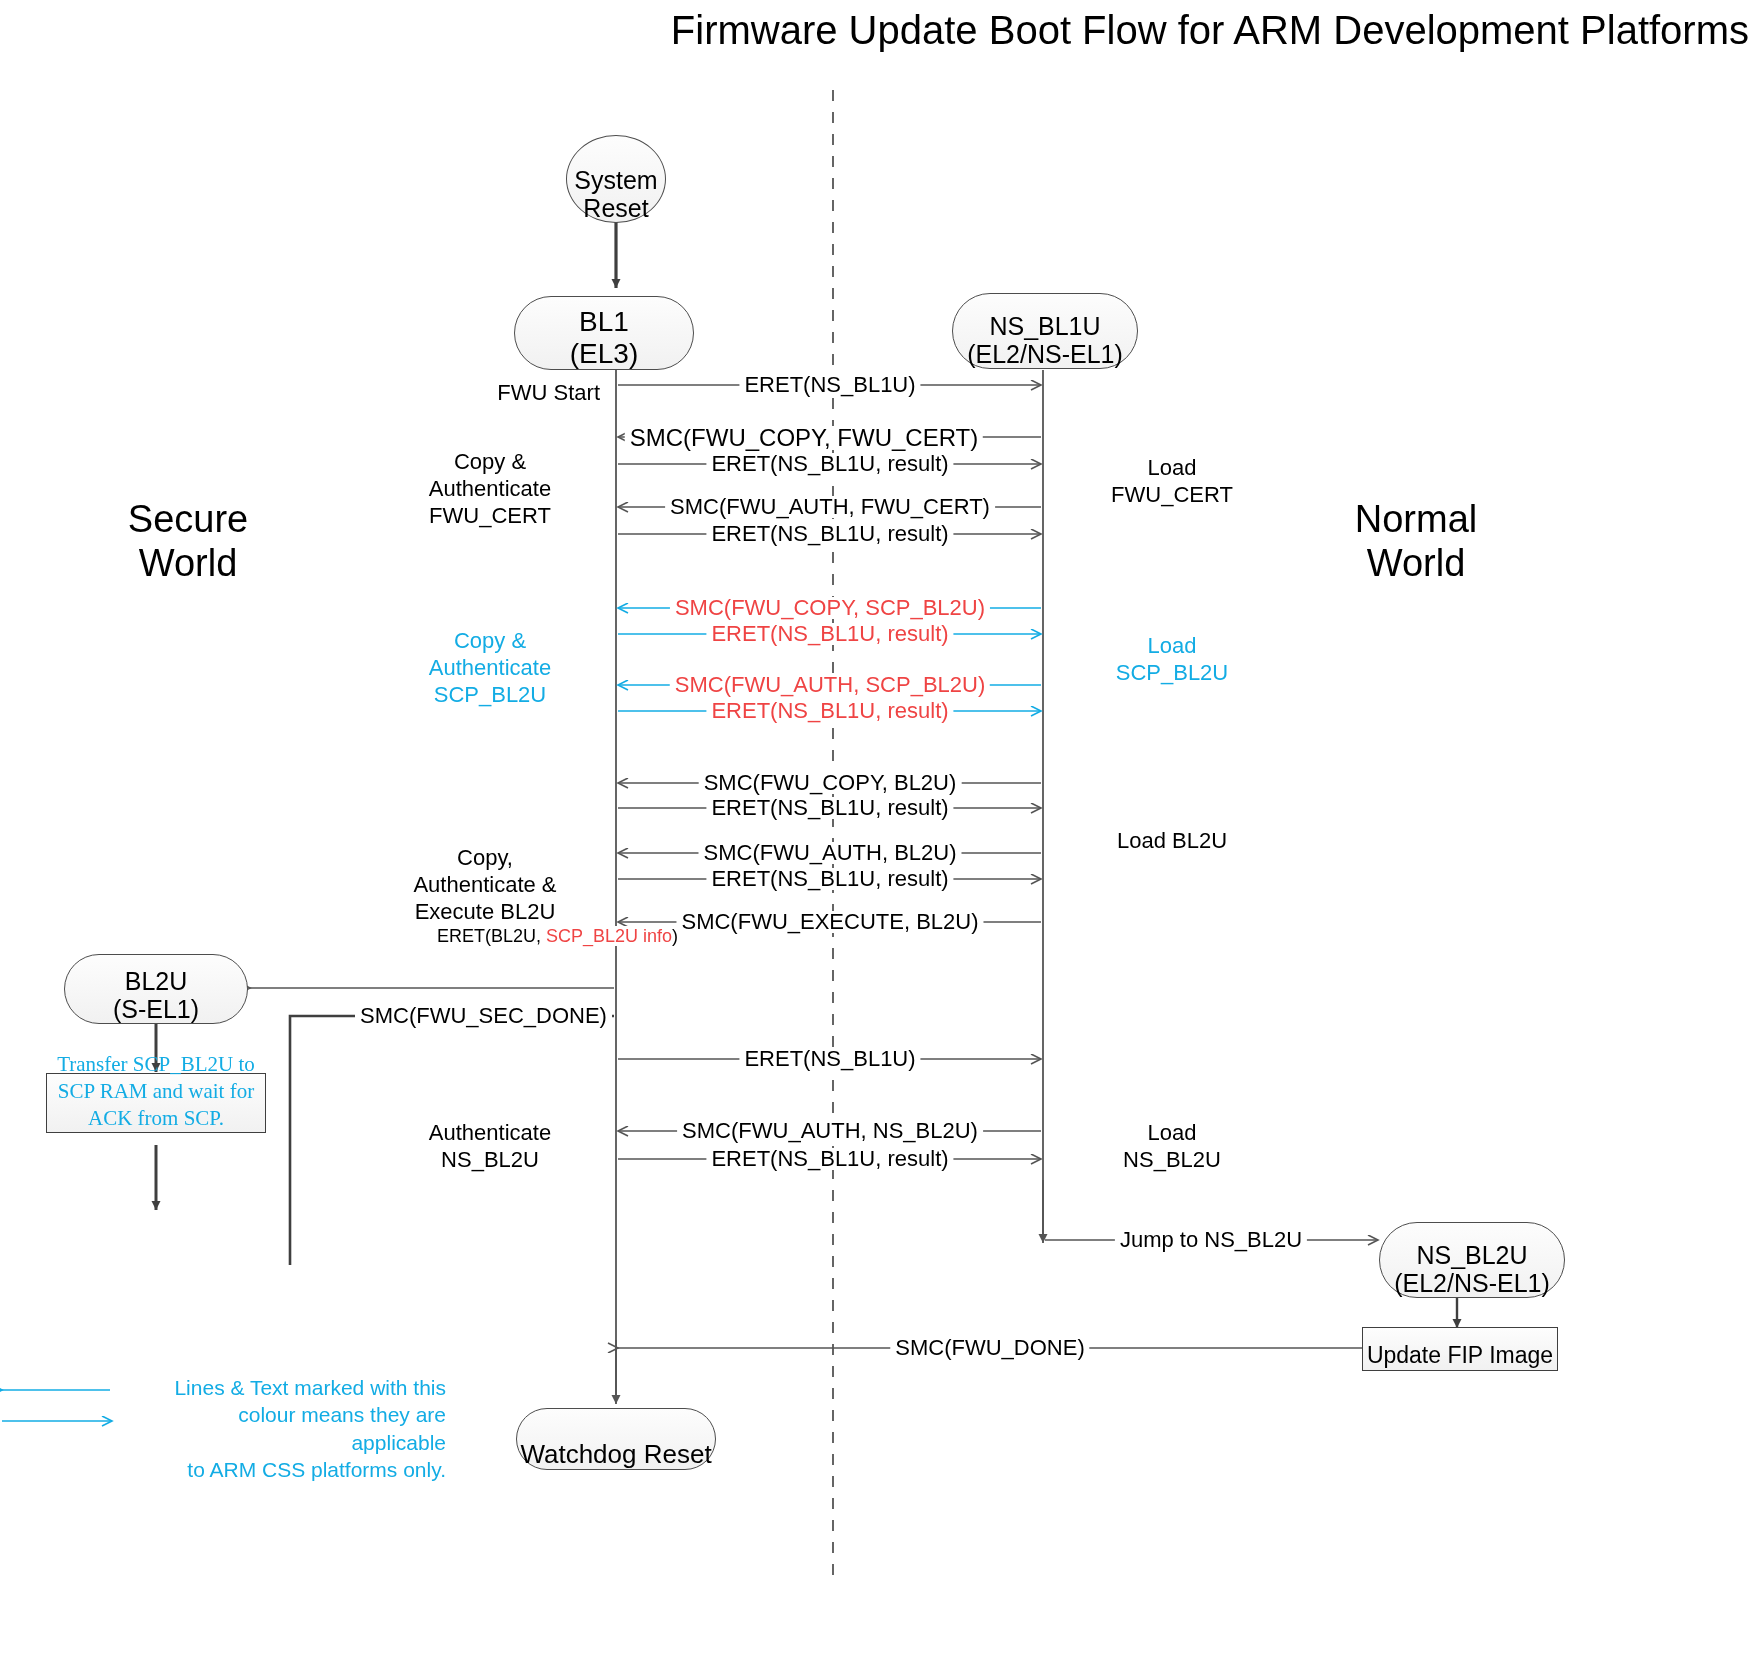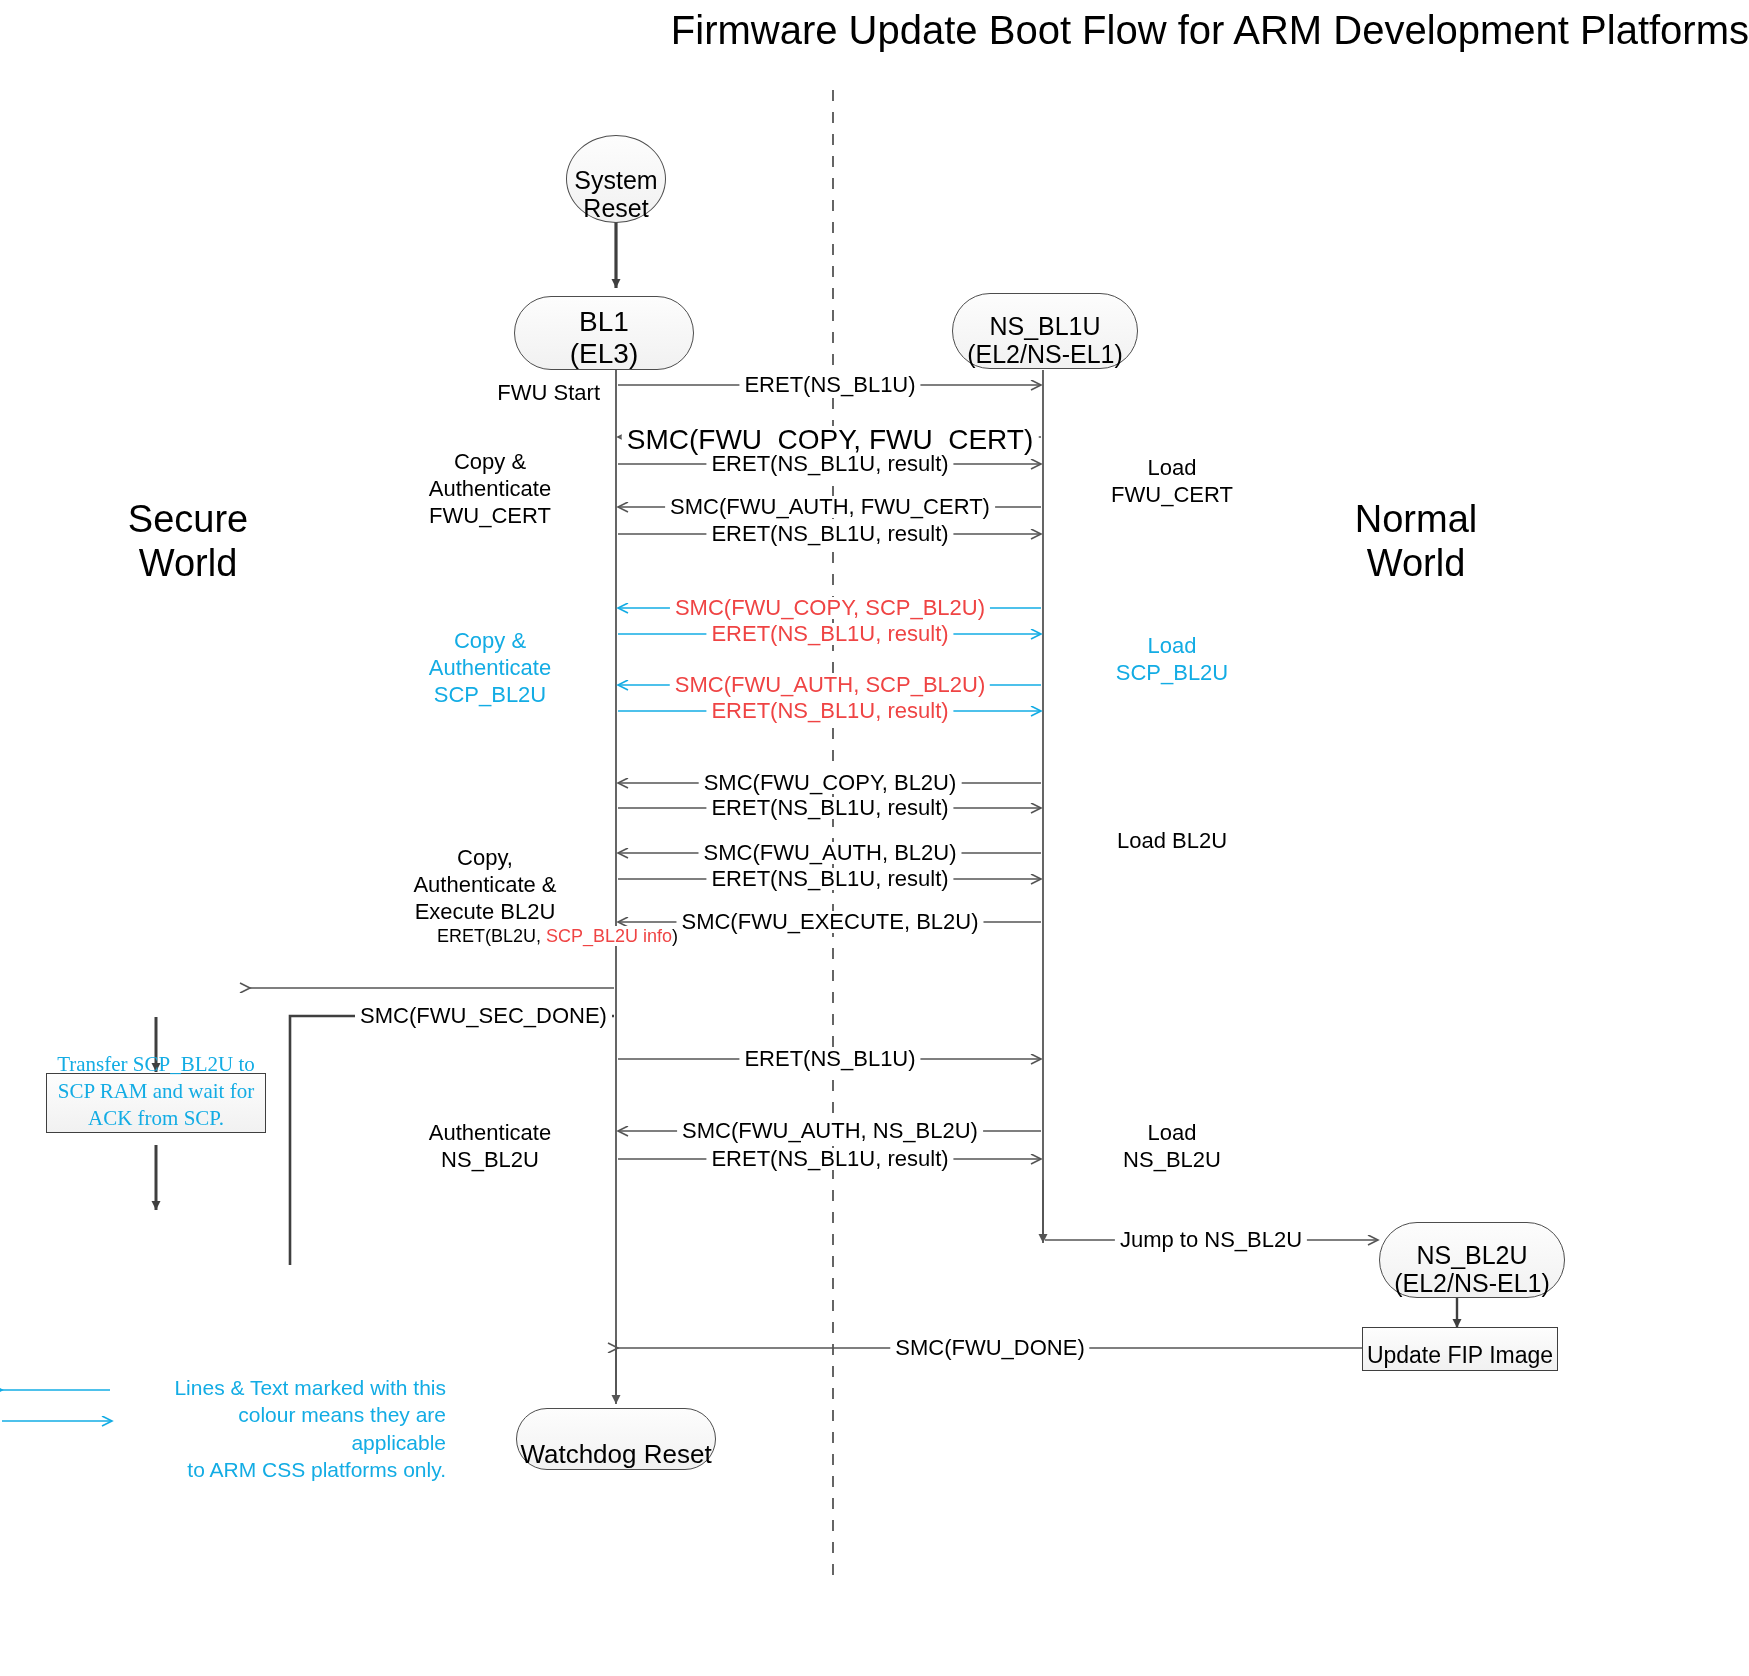--- a/index.html
+++ b/index.html
@@ -128,20 +128,26 @@
     </div>
   </div>
 
   <div class="abs node round" style="left:952px;top:293px;width:186px;height:76px;font-size:25px;">
     <div>
       <div>NS_BL1U</div>
       <div>(EL2/NS-EL1)</div>
     </div>
   </div>
 
+  <div class="abs node round" style="left:64px;top:954px;width:184px;height:70px;font-size:25px;">
+    <div>
+      <div>BL2U</div>
+      <div>(S-EL1)</div>
+    </div>
+  </div>
 
   <div class="abs node round" style="left:1379px;top:1222px;width:186px;height:76px;font-size:25px;">
     <div>
       <div>NS_BL2U</div>
       <div>(EL2/NS-EL1)</div>
     </div>
   </div>
 
   <div class="abs node round" style="left:516px;top:1408px;width:200px;height:62px;font-size:26px;">
     <div>Watchdog Reset</div>
@@ -154,21 +160,21 @@
       <div>ACK from SCP.</div>
     </div>
   </div>
 
 
   <div class="abs node rect" style="left:1362px;top:1327px;width:196px;height:44px;">
     <div class="boxtxt" style="font-size:23px;">Update FIP Image</div>
   </div>
 
   <div class="abs msg blk" style="left:830px;top:374px;transform:translateX(-50%);font-size:22px;">ERET(NS_BL1U)</div>
-  <div class="abs msg blk" style="left:830px;top:426px;transform:translateX(-50%);font-size:28px;">SMC(FWU_COPY, FWU_CERT)</div>
+  <div class="abs msg blk" style="left:804px;top:426px;transform:translateX(-50%);font-size:24px;">SMC(FWU_COPY, FWU_CERT)</div>
   <div class="abs msg blk" style="left:830px;top:453px;transform:translateX(-50%);font-size:22px;">ERET(NS_BL1U, result)</div>
   <div class="abs msg blk" style="left:830px;top:496px;transform:translateX(-50%);font-size:22px;">SMC(FWU_AUTH, FWU_CERT)</div>
   <div class="abs msg blk" style="left:830px;top:523px;transform:translateX(-50%);font-size:22px;">ERET(NS_BL1U, result)</div>
 
   <div class="abs msg cy" style="left:830px;top:597px;transform:translateX(-50%);font-size:22px;">SMC(FWU_COPY, SCP_BL2U)</div>
   <div class="abs msg cy" style="left:830px;top:623px;transform:translateX(-50%);font-size:22px;">ERET(NS_BL1U, result)</div>
   <div class="abs msg cy" style="left:830px;top:674px;transform:translateX(-50%);font-size:22px;">SMC(FWU_AUTH, SCP_BL2U)</div>
   <div class="abs msg cy" style="left:830px;top:700px;transform:translateX(-50%);font-size:22px;">ERET(NS_BL1U, result)</div>
 
   <div class="abs msg blk" style="left:830px;top:772px;transform:translateX(-50%);font-size:22px;">SMC(FWU_COPY, BL2U)</div>

